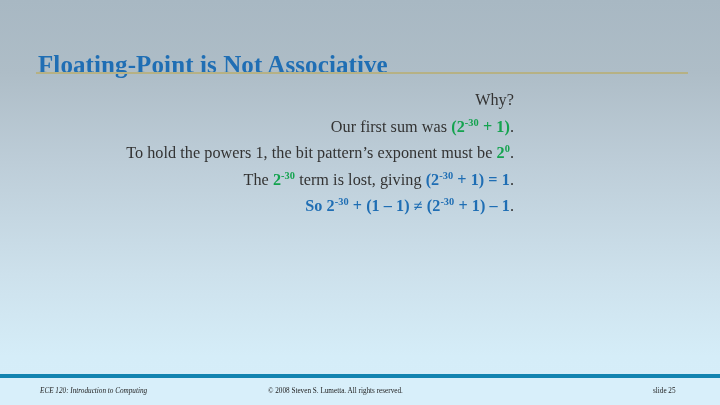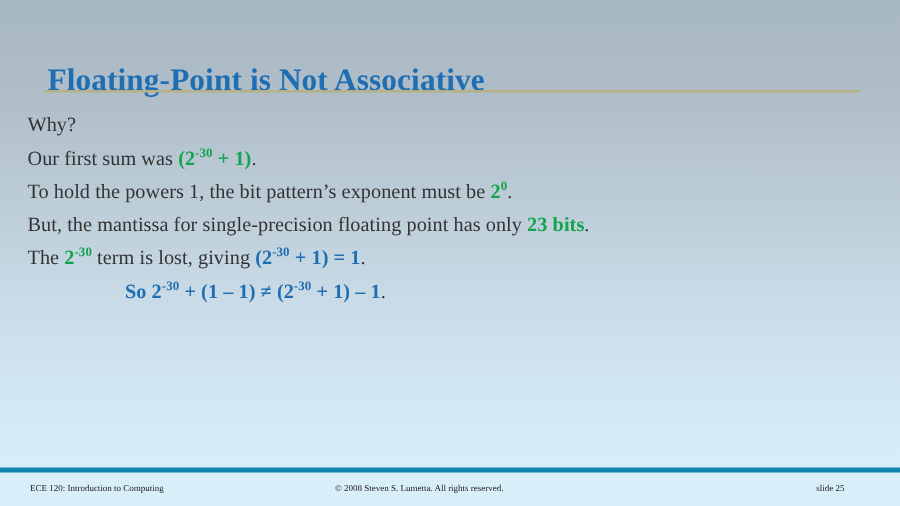--- a/index.html
+++ b/index.html
@@ -38,23 +38,24 @@
     left: 36px;
     top: 72px;
     width: 652px;
     height: 2px;
     background: #b6b184;
   }
 
   
   .body-block {
     position: absolute;
-    left: 22px;
+    left: 54px;
     top: 92px;
     width: 460px;
+    text-align: right;
   }
   .para {
     font-size: 16.2px;
     line-height: 17.5px;
     color: #333333;
     margin: 0 0 9px 0;
     letter-spacing: 0.05px;
   }
   .para.indent {
     margin-left: 78px;
@@ -92,21 +93,21 @@
     background: #d8effa;
   }
   .footer-text {
     position: absolute;
     top: 387px;
     font-size: 7.2px;
     color: #222222;
     font-family: "Liberation Serif", "DejaVu Serif", serif;
     white-space: nowrap;
   }
-  .footer-course { left: 24px; }
+  .footer-course { left: 40px; font-style: italic; }
   .footer-copy  { left: 268px; }
   .footer-slide { left: 653px; text-align: center; }
 </style>
 </head>
 <body>
 
 <div class="slide">
 
   <h1 class="title">Floating-Point is Not Associative</h1>
   <div class="title-rule"></div>
@@ -118,23 +119,20 @@
     </p>
 
     <p class="para">
       <span>Our first sum was </span><span class="grn"><span>(2</span><sup>-30</sup><span> + 1)</span></span><span>.</span>
     </p>
 
     <p class="para">
       <span>To hold the powers 1, the bit pattern’s exponent must be </span><span class="grn"><span>2</span><sup>0</sup></span><span>.</span>
     </p>
 
-    <p class="para">
-      <span>But, the mantissa for single-precision floating point has only </span><span class="grn">23 bits</span><span>.</span>
-    </p>
 
 
     <p class="para">
       <span>The </span><span class="grn"><span>2</span><sup>-30</sup></span><span> term is lost, giving </span><span class="blu"><span>(2</span><sup>-30</sup><span> + 1) = 1</span></span><span>.</span>
     </p>
 
     <p class="para indent">
       <span class="blu"><span>So 2</span><sup>-30</sup><span> + (1 – 1) ≠ (2</span><sup>-30</sup><span> + 1) – 1</span></span><span>.</span>
     </p>
 

